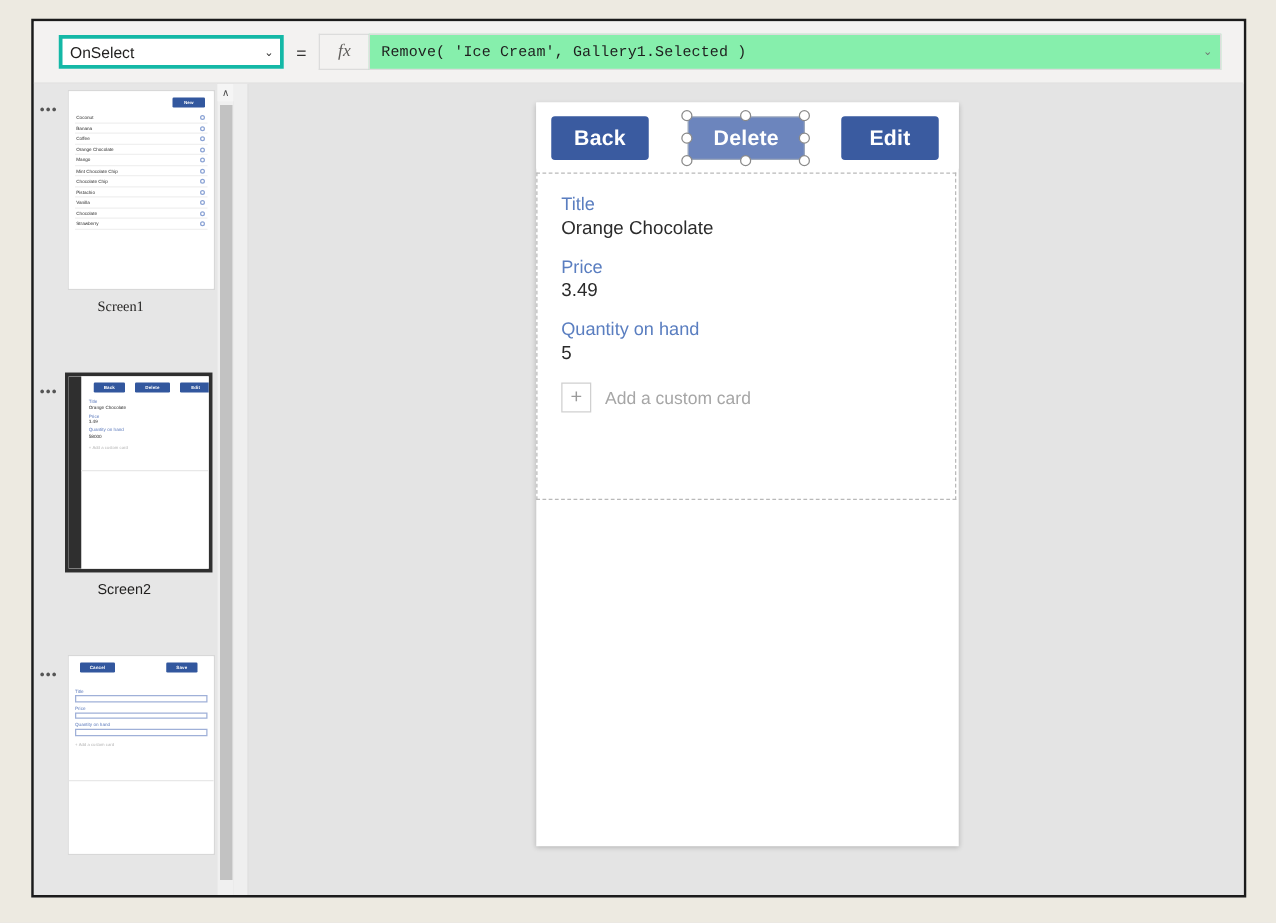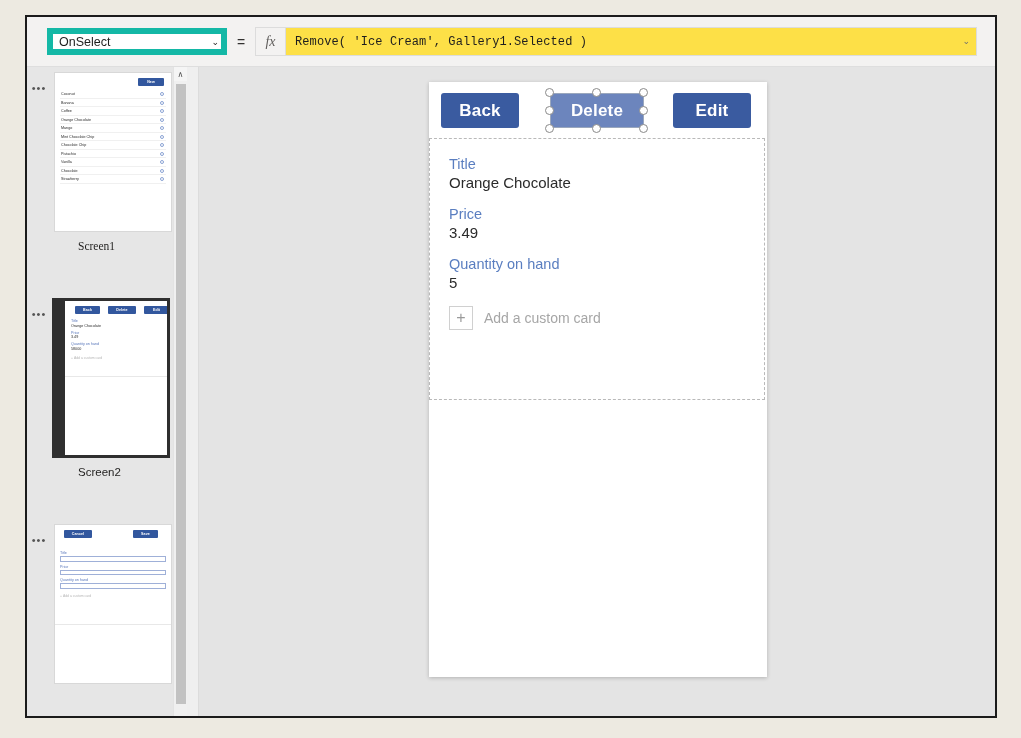--- a/index.html
+++ b/index.html
@@ -27,21 +27,21 @@
     width: 100%; height: 50px;
     background: #f3f2f1;
     display: flex;
     align-items: center;
     padding: 0 18px 0 20px;
     border-bottom: 1px solid #dedede;
   }
   #property-select {
     width: 180px; height: 27px;
     background: #ffffff;
-    border: 6px solid #14b8a6;
+    border: 3px solid #14b8a6;
     font-family: "Liberation Sans", sans-serif;
     font-size: 12.5px;
     color: #201f1e;
     padding: 0 4px 0 6px;
     appearance: none;
     -webkit-appearance: none;
     border-radius: 0;
     cursor: pointer;
   }
   #select-wrap { position: relative; }
@@ -55,36 +55,36 @@
     line-height: 1;
   }
   #equals-sign {
     width: 28px;
     text-align: center;
     font-size: 14px;
     color: #323130;
     user-select: none;
   }
   #fx-box {
-    width: 30px; height: 29px;
+    width: 40px; height: 29px;
     background: #f3f2f1;
     border: 1px solid #dcdcdc;
     border-right: none;
     display: flex;
     align-items: center;
     justify-content: center;
     font-family: "Liberation Serif", serif;
     font-style: italic;
     font-size: 14px;
     color: #605e5c;
   }
   #formula-input-wrap {
     flex: 1;
     height: 29px;
-    background: #fde047;
+    background: #86efac;
     border: 1px solid #dcdcdc;
     display: flex;
     align-items: center;
     padding: 0 6px 0 9px;
     position: relative;
   }
   #formula-text {
     flex: 1;
     font-family: "Liberation Mono", monospace;
     font-size: 12px;

